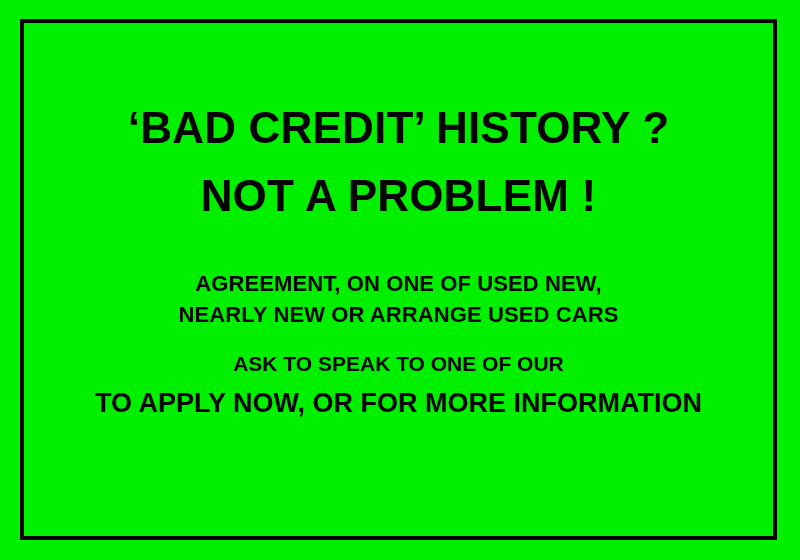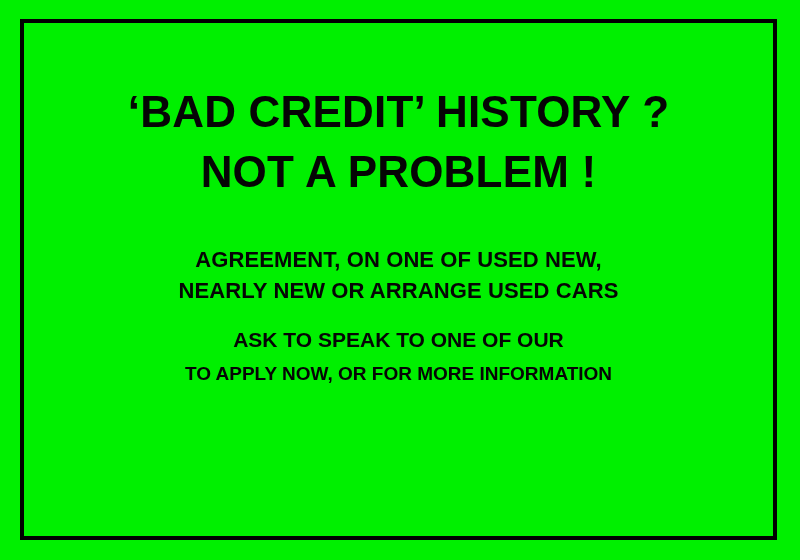--- a/index.html
+++ b/index.html
@@ -29,21 +29,21 @@
     width: 757px;
     height: 521px;
     border: 4px solid #000000;
     box-sizing: border-box;
     pointer-events: none;
   }
 
   .content {
     position: absolute;
     left: 24px;
-    top: 23px;
+    top: 39px;
     width: 749px;
     height: 513px;
     box-sizing: border-box;
     display: flex;
     flex-direction: column;
     align-items: center;
     color: #050505;
     text-align: center;
   }
 
@@ -55,21 +55,21 @@
   .headline {
     display: block;
     font-size: 44px;
     font-weight: bold;
     line-height: 1.22;
     letter-spacing: 0.2px;
     white-space: nowrap;
   }
 
   .headline-2 {
-    margin-top: 6px;
+    margin-top: 14px;
   }
 
   .body-block {
     margin-top: 47px;
     width: 100%;
   }
 
   .body-line {
     display: block;
     font-size: 22px;
@@ -97,21 +97,21 @@
     font-size: 43px;
     font-weight: bold;
     line-height: 1.18;
     margin-top: 10px;
     letter-spacing: -0.2px;
     white-space: nowrap;
   }
 
   .cta-foot {
     display: block;
-    font-size: 19px;
+    font-size: 27px;
     font-weight: bold;
     line-height: 1.3;
     margin-top: 9px;
     white-space: nowrap;
   }
 </style>
 </head>
 <body>
 
 <div class="poster">

